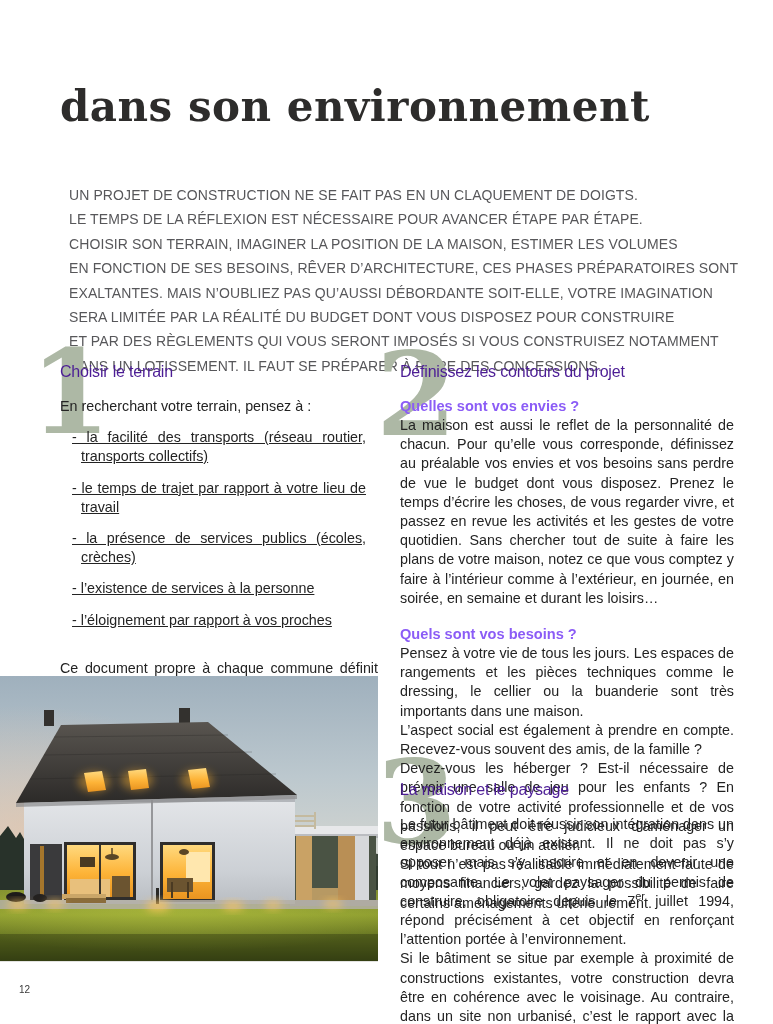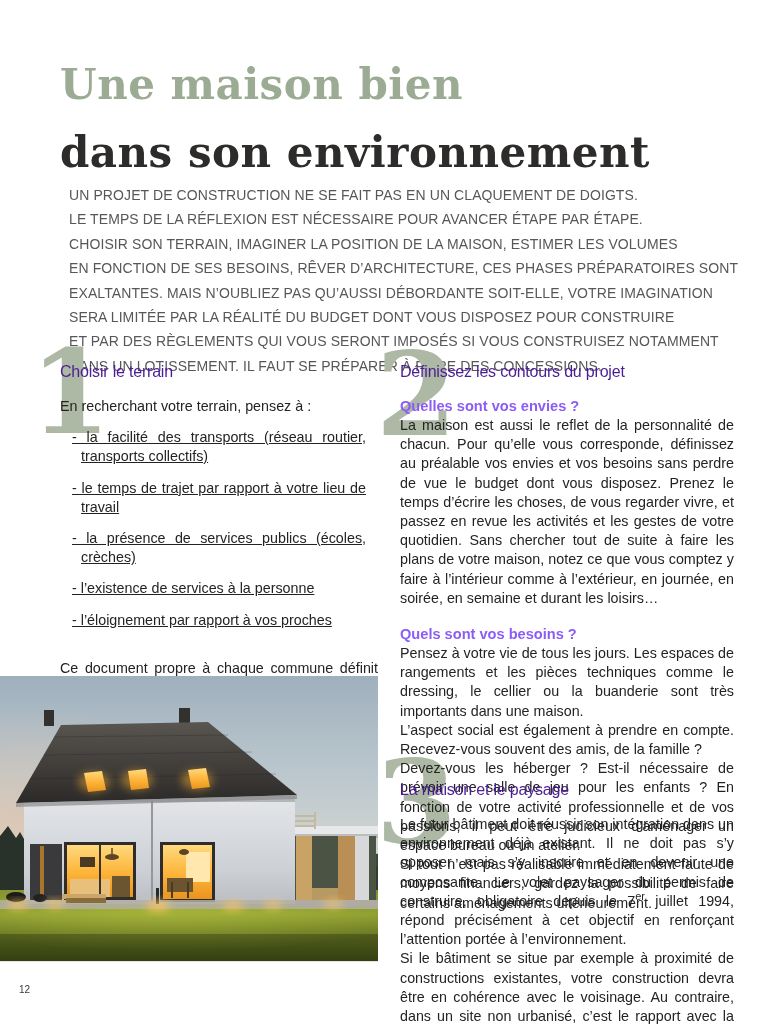--- a/index.html
+++ b/index.html
@@ -56,21 +56,20 @@
     box-shadow:0 1px 0 #e3e3e1;
   }
   .photo svg{display:block;}
   
   .folio{position:absolute;left:19px;top:984px;font-size:10px;color:#3b3b3b;}
 </style>
 </head>
 <body>
 
 <header class="title-block">
-  <div class="title-l1">Une maison bien</div>
   <div class="title-l2">dans son environnement</div>
 </header>
 
 <section class="intro">
   <div>UN PROJET DE CONSTRUCTION NE SE FAIT PAS EN UN CLAQUEMENT DE DOIGTS.</div>
   <div>LE TEMPS DE LA RÉFLEXION EST NÉCESSAIRE POUR AVANCER ÉTAPE PAR ÉTAPE.</div>
   <div>CHOISIR SON TERRAIN, IMAGINER LA POSITION DE LA MAISON, ESTIMER LES VOLUMES</div>
   <div>EN FONCTION DE SES BESOINS, RÊVER D’ARCHITECTURE, CES PHASES PRÉPARATOIRES SONT</div>
   <div>EXALTANTES. MAIS N’OUBLIEZ PAS QU’AUSSI DÉBORDANTE SOIT-ELLE, VOTRE IMAGINATION</div>
   <div>SERA LIMITÉE PAR LA RÉALITÉ DU BUDGET DONT VOUS DISPOSEZ POUR CONSTRUIRE</div>

